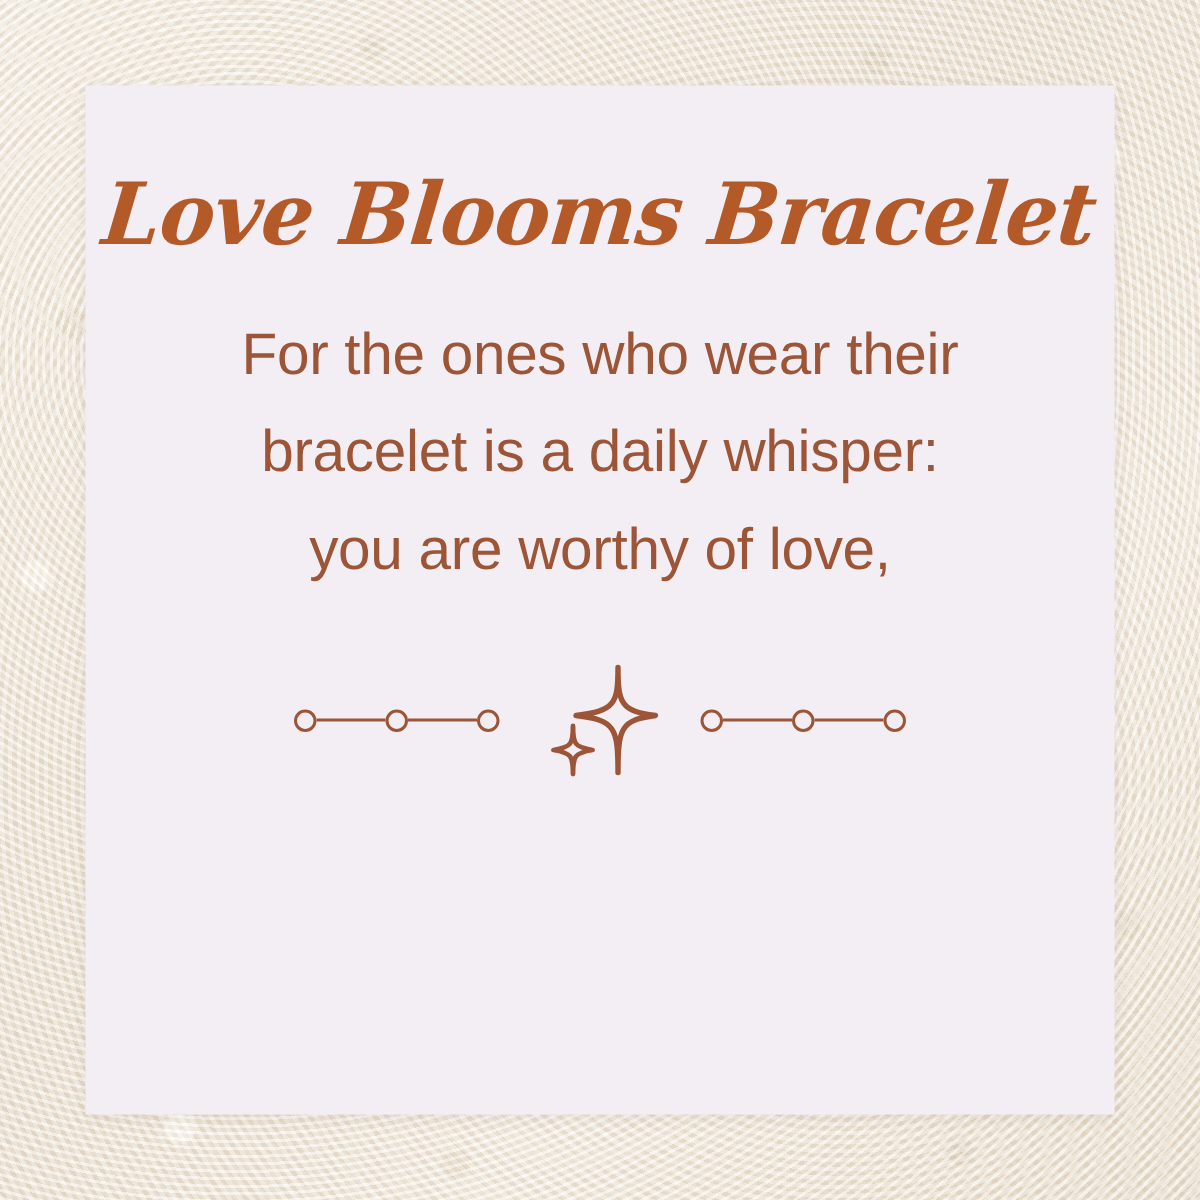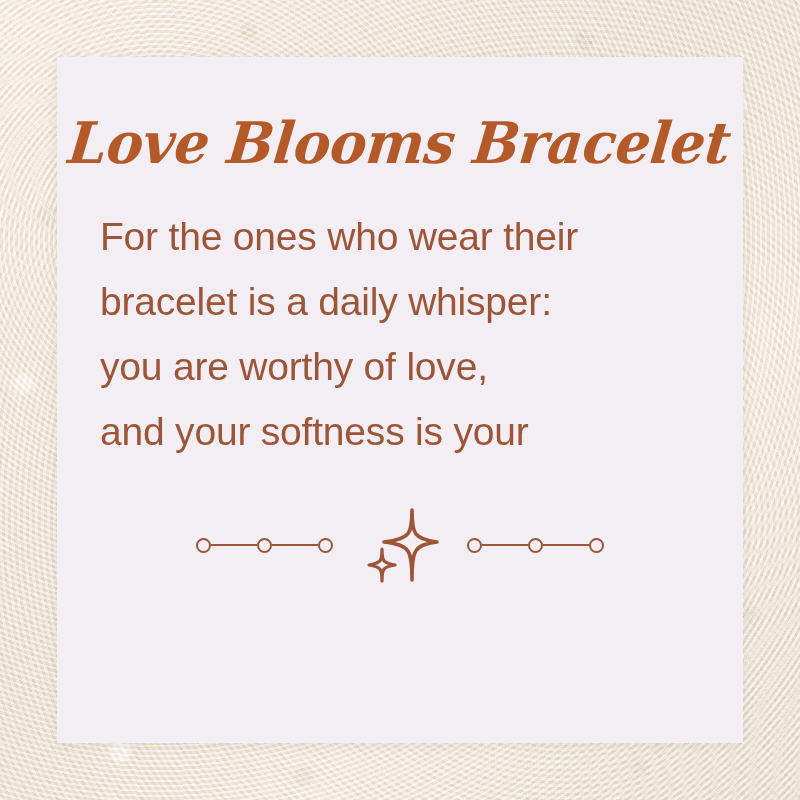--- a/index.html
+++ b/index.html
@@ -88,21 +88,21 @@
     color: #B35A28;
     white-space: nowrap;
     transform: skewX(-6deg) scaleY(1.04);
     text-align: center;
   }
 
   
   #message {
     margin-top: 34px;
     width: 600px;
-    text-align: left;
+    text-align: center;
     color: #9C5536;
     font-size: 39px;
     line-height: 65px;
     font-weight: 400;
     letter-spacing: -0.2px;
   }
   #message .line { display: block; white-space: nowrap; }
 
   
   #divider {
@@ -133,21 +133,20 @@
 <div id="backdrop"></div>
 
 <div id="card">
 
   <div id="title">Love Blooms Bracelet</div>
 
   <div id="message">
     <span class="line">For the ones who wear their</span>
     <span class="line">bracelet is a daily whisper:</span>
     <span class="line">you are worthy of love,</span>
-    <span class="line">and your softness is your</span>
   </div>
 
   <div id="divider">
 
     <div class="dot-run">
       <span class="dot"></span>
       <span class="connector"></span>
       <span class="dot"></span>
       <span class="connector"></span>
       <span class="dot"></span>

